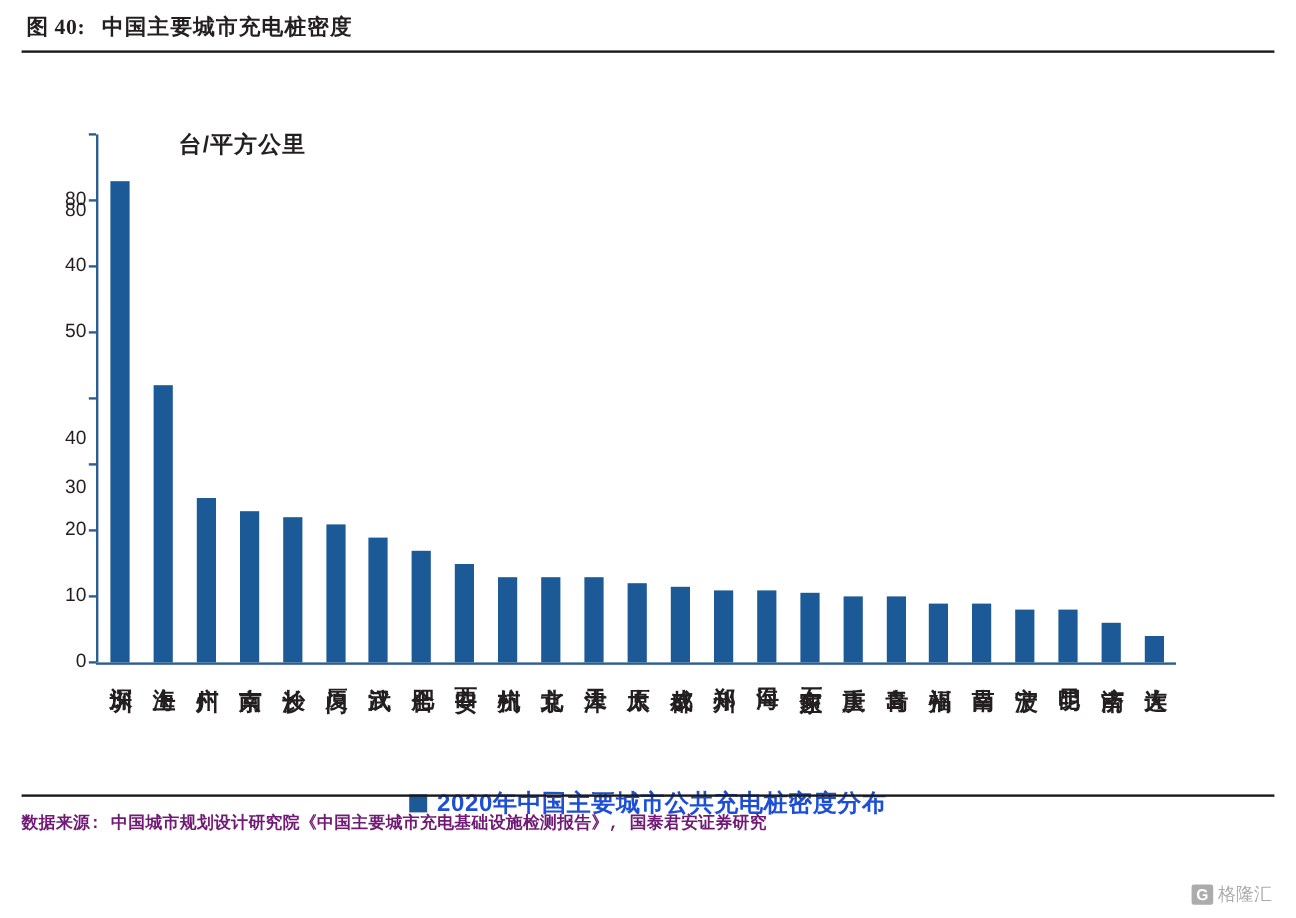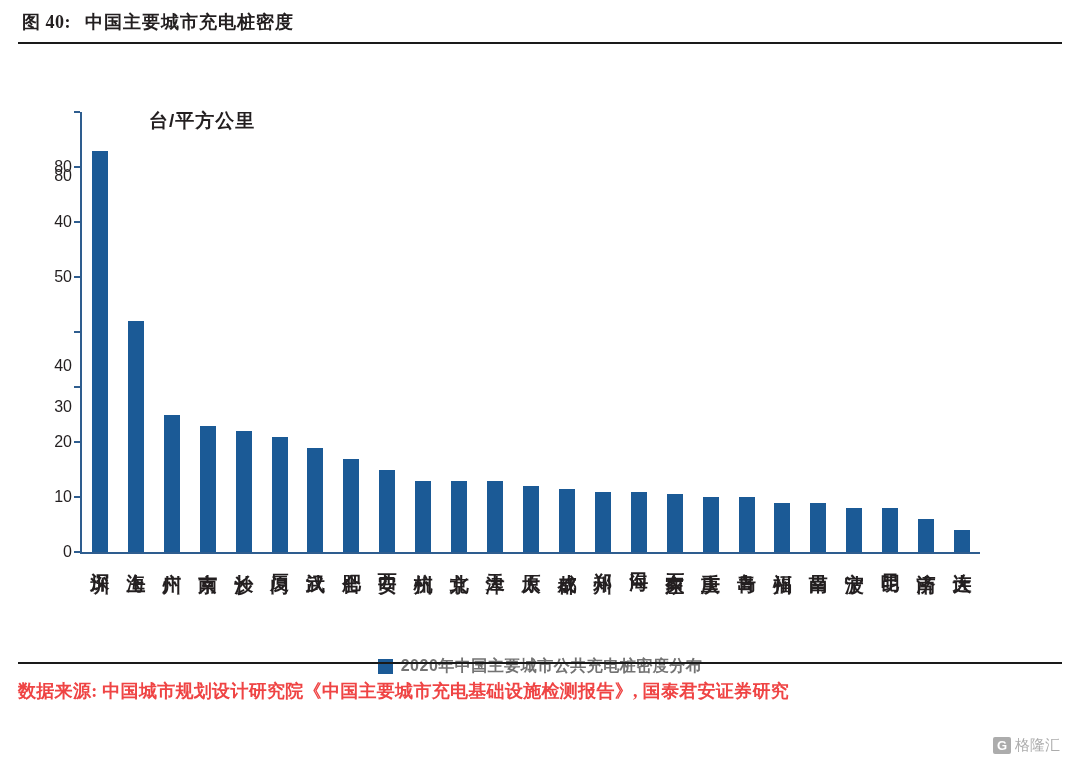--- a/index.html
+++ b/index.html
@@ -148,40 +148,40 @@
     gap: 8px;
   }
   .legend-swatch {
     width: 15px;
     height: 15px;
     background: #1b5a96;
     display: inline-block;
   }
   .legend-text {
     font-family: "Liberation Sans", sans-serif;
-    font-size: 16px;
-    font-weight: bold;
-    color: #737373;
+    font-size: 20px;
+    font-weight: bold;
+    color: #1d4ed8;
     letter-spacing: 0.5px;
   }
   
   .source-wrap {
     position: absolute;
     left: 18px;
     right: 18px;
     top: 662px;
     border-top: 2px solid #1a1a1a;
     padding-top: 12px;
   }
   .source-text {
-    font-family: Liberation Serif, serif;
-    font-weight: bold;
-    font-size: 18px;
+    font-family: Liberation Mono, monospace;
+    font-weight: bold;
+    font-size: 14px;
     line-height: 1.7;
-    color: #ef4444;
+    color: #701a75;
     letter-spacing: 0.3px;
   }
   
   .watermark {
     position: absolute;
     right: 20px;
     bottom: 10px;
     display: flex;
     align-items: center;
     gap: 4px;

